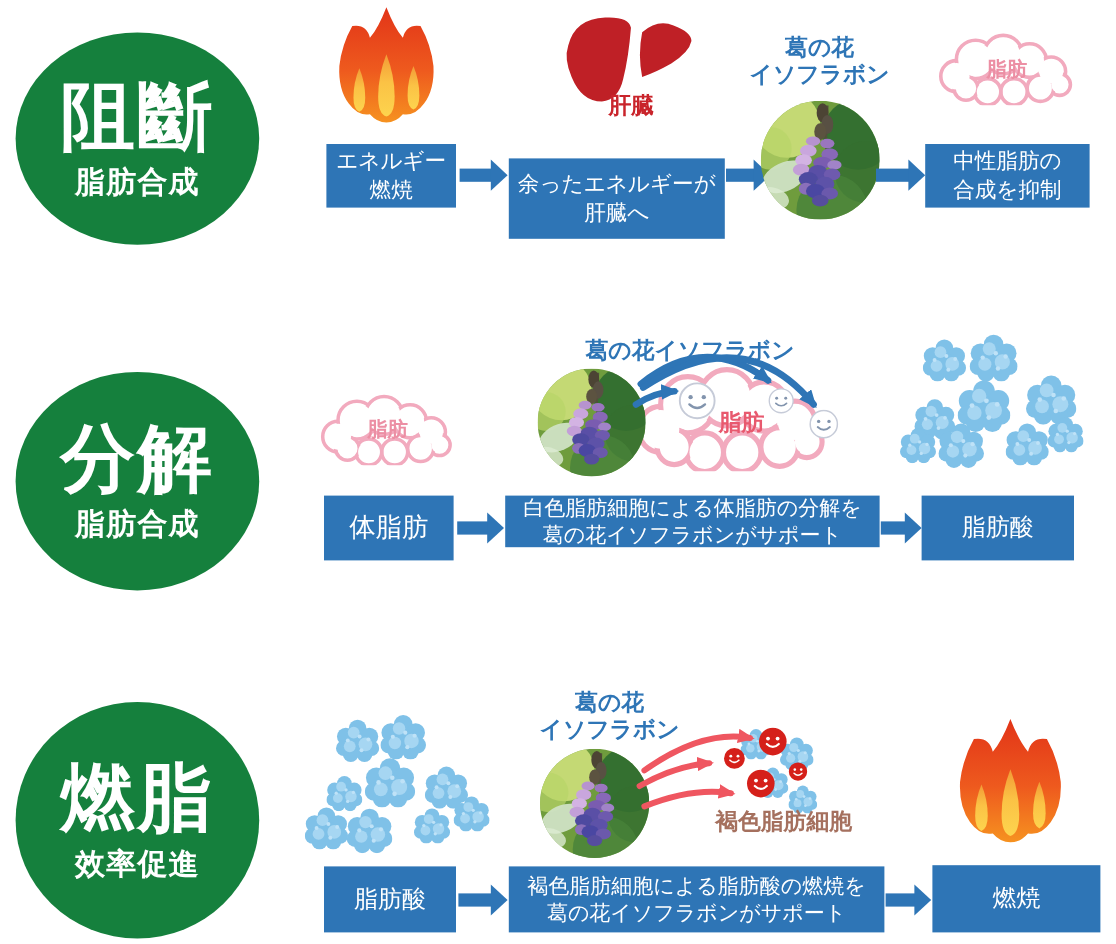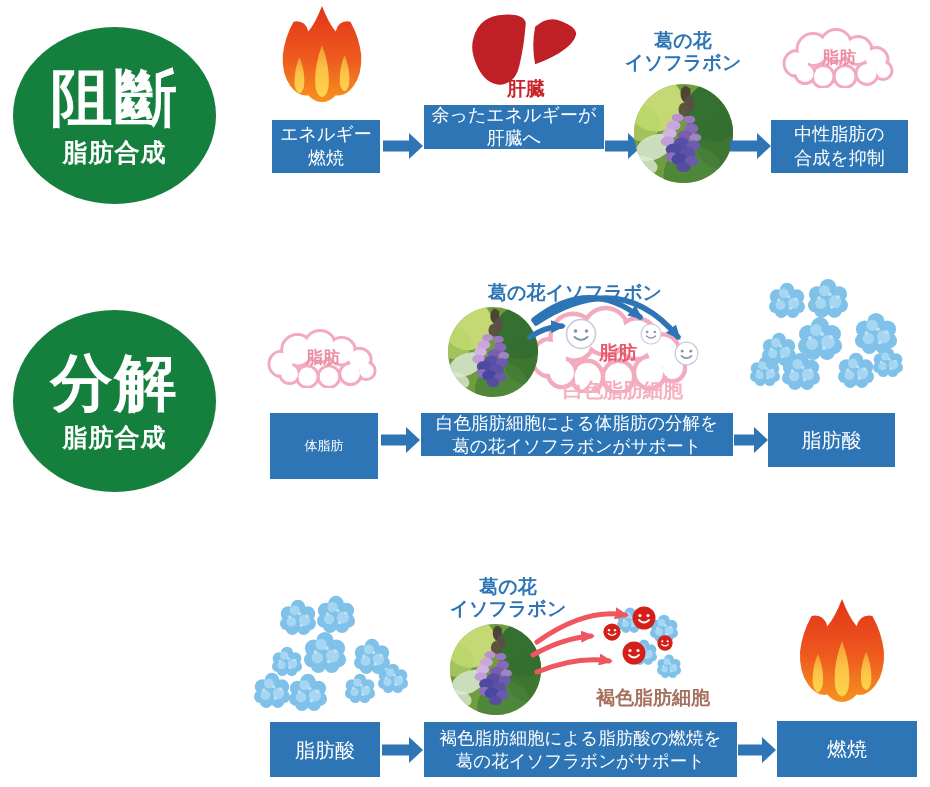--- a/index.html
+++ b/index.html
@@ -178,21 +178,21 @@
       <use href="#sym-liver"></use>
     </svg>
   <div class="label red-label" style="left:498px;top:78px;width:56px;font-size:19px">肝臓</div>
 
   <div class="abs box" style="left:272px;top:120px;width:108px;height:53px;font-size:18px">エネルギー
 燃焼</div>
   <div class="harrow" style="left:383px;top:132px;width:40px;height:28px">
       <div class="shaft"></div>
       <div class="head"></div>
     </div>
-  <div class="abs box" style="left:424px;top:105px;width:180px;height:44px;font-size:18px">余ったエネルギーが
+  <div class="abs box" style="left:424px;top:132px;width:180px;height:67px;font-size:18px">余ったエネルギーが
 肝臓へ</div>
   <div class="harrow" style="left:605px;top:132px;width:37px;height:28px">
       <div class="shaft"></div>
       <div class="head"></div>
     </div>
 
   <div class="label blue-label" style="left:623px;top:30px;width:120px;font-size:19px">葛の花
 イソフラボン</div>
   <svg class="abs" style="left:634px;top:84px;width:99px;height:99px">
       <use href="#sym-flower"></use>
@@ -216,21 +216,21 @@
   <div class="abs badge" style="left:13px;top:80px;width:203px;height:182px">
     <div class="t">分解</div>
     <div class="s">脂肪合成</div>
   </div>
 
   <svg class="abs" style="left:264px;top:98px;width:118px;height:60px">
       <use href="#sym-cloud"></use>
     </svg>
   <div class="label pink-label" style="left:288px;top:118px;width:70px;font-size:17px">脂肪</div>
 
-  <div class="abs box" style="left:270px;top:183px;width:108px;height:66px;font-size:13px">体脂肪</div>
+  <div class="abs box" style="left:270px;top:183px;width:108px;height:54px;font-size:22px">体脂肪</div>
   <div class="harrow" style="left:381px;top:196px;width:39px;height:28px">
       <div class="shaft"></div>
       <div class="head"></div>
     </div>
   <div class="abs box" style="left:421px;top:183px;width:312px;height:43px;font-size:17.5px">白色脂肪細胞による体脂肪の分解を
 葛の花イソフラボンがサポート</div>
   <div class="harrow" style="left:734px;top:196px;width:34px;height:28px">
       <div class="shaft"></div>
       <div class="head"></div>
     </div>
@@ -255,36 +255,39 @@
       <use href="#sym-whiteface"></use>
     </svg>
   <svg class="abs" style="left:640px;top:93px;width:22px;height:22px">
       <use href="#sym-whiteface"></use>
     </svg>
   <svg class="abs" style="left:674px;top:111px;width:25px;height:25px">
       <use href="#sym-whiteface"></use>
     </svg>
 
   <div class="label strongpink-label" style="left:585px;top:112px;width:66px;font-size:19px">脂肪</div>
-  <div class="label lightpink-label" style="left:558px;top:149px;width:130px;font-size:20px">白色脂肪細胞</div>
 
   <svg class="abs" style="left:750px;top:48px;width:160px;height:130px" viewBox="0 0 160 130">
     <use href="#sym-puff" x="19" y="4" width="36" height="36"></use>
     <use href="#sym-puff" x="58" y="0" width="40" height="40"></use>
     <use href="#sym-puff" x="105" y="34" width="42" height="42"></use>
     <use href="#sym-puff" x="48" y="38" width="44" height="44"></use>
     <use href="#sym-puff" x="12" y="54" width="34" height="34"></use>
     <use href="#sym-puff" x="0" y="78" width="30" height="30"></use>
     <use href="#sym-puff" x="32" y="74" width="38" height="38"></use>
     <use href="#sym-puff" x="88" y="74" width="36" height="36"></use>
     <use href="#sym-puff" x="123" y="69" width="30" height="30"></use>
   </svg>
 </div>
 
 <div class="abs" style="left:0;top:510px;width:930px;height:277px">
+  <div class="abs badge" style="left:13px;top:75px;width:203px;height:197px">
+    <div class="t">燃脂</div>
+    <div class="s">效率促進</div>
+  </div>
 
   <svg class="abs" style="left:252px;top:80px;width:165px;height:130px" viewBox="0 0 165 130">
     <use href="#sym-puff" x="28" y="9" width="36" height="36"></use>
     <use href="#sym-puff" x="65" y="5" width="38" height="38"></use>
     <use href="#sym-puff" x="52" y="41" width="42" height="42"></use>
     <use href="#sym-puff" x="20" y="56" width="30" height="30"></use>
     <use href="#sym-puff" x="102" y="48" width="36" height="36"></use>
     <use href="#sym-puff" x="2" y="82" width="36" height="36"></use>
     <use href="#sym-puff" x="37" y="83" width="38" height="38"></use>
     <use href="#sym-puff" x="93" y="83" width="30" height="30"></use>
@@ -320,18 +323,18 @@
     <use href="#sym-redface" x="59" y="33" width="16" height="16"></use>
     <use href="#sym-redface" x="24" y="39" width="24" height="24"></use>
   </svg>
 
   <svg class="abs" style="left:525px;top:88px;width:120px;height:80px" viewBox="0 0 120 80">
     <path d="M12,44 Q60,10 100,17" fill="none" stroke="#ef5660" stroke-width="5" stroke-linecap="round" marker-end="url(#mRed)"></path>
     <path d="M8,57 Q38,40 66,38" fill="none" stroke="#ef5660" stroke-width="5" stroke-linecap="round" marker-end="url(#mRed)"></path>
     <path d="M12,74 Q52,58 84,63" fill="none" stroke="#ef5660" stroke-width="5" stroke-linecap="round" marker-end="url(#mRed)"></path>
   </svg>
 
-  <div class="label brown-label" style="left:588px;top:177px;width:130px;font-size:19px">褐色脂肪細胞</div>
+  <div class="label brown-label" style="left:588px;top:165px;width:130px;font-size:19px">褐色脂肪細胞</div>
 
   <svg class="abs" style="left:792px;top:87px;width:100px;height:107px">
       <use href="#sym-flame"></use>
     </svg>
 </div>
 
 </body></html>

